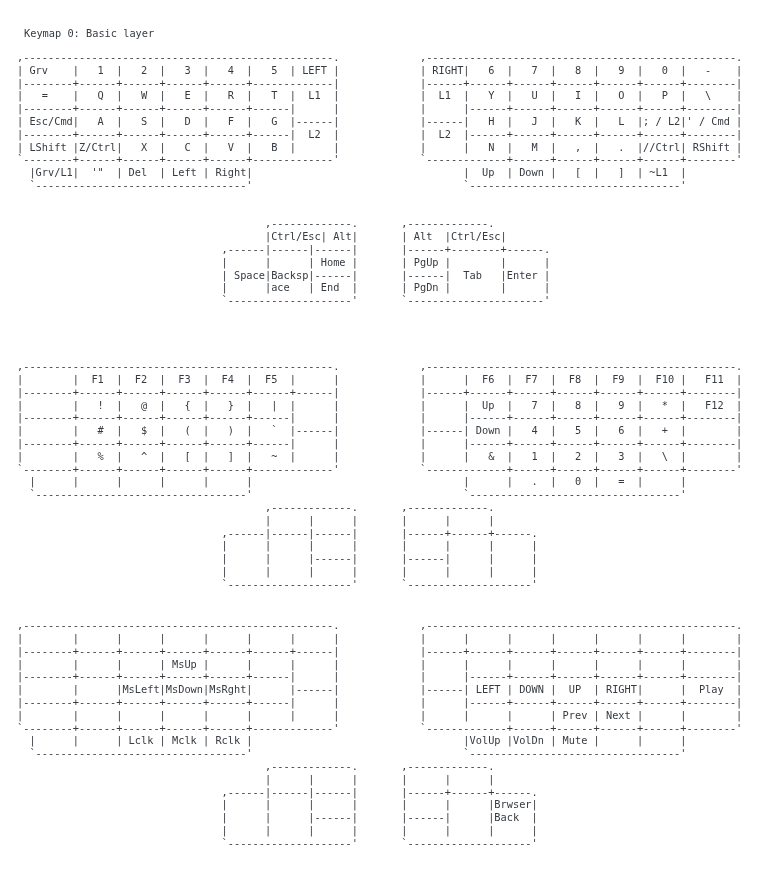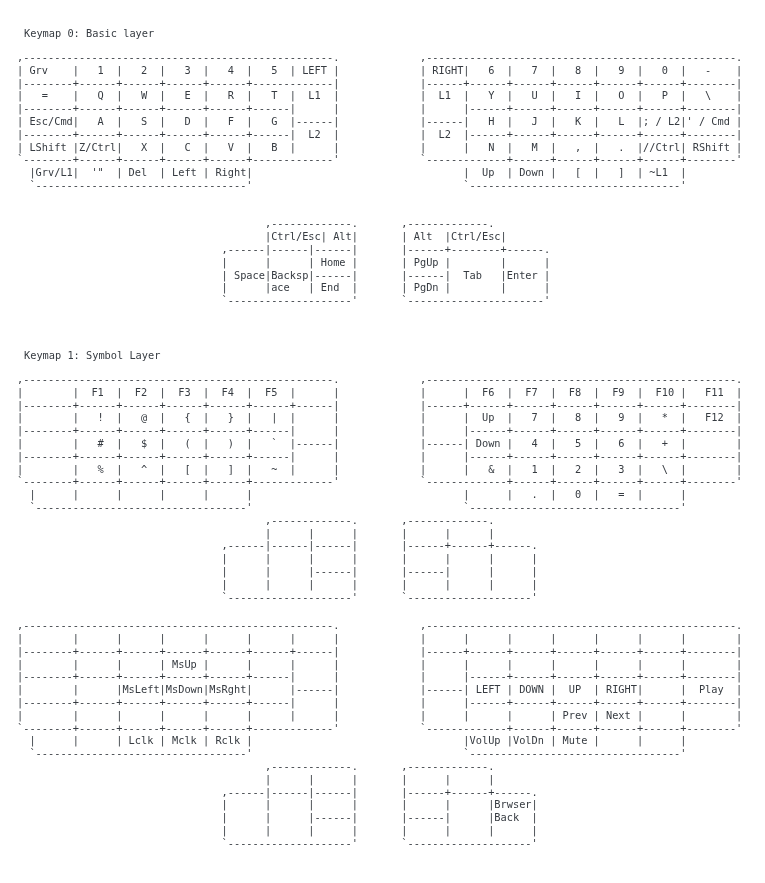--- a/index.html
+++ b/index.html
@@ -64,21 +64,20 @@
                                         ,-------------.       ,-------------.
                                         |Ctrl/Esc| Alt|       | Alt  |Ctrl/Esc|
                                  ,------|------|------|       |------+--------+------.
                                  |      |      | Home |       | PgUp |        |      |
                                  | Space|Backsp|------|       |------|  Tab   |Enter |
                                  |      |ace   | End  |       | PgDn |        |      |
                                  `--------------------'       `----------------------'</pre>
   </div>
 
   <div class="sec sec-1">
-    <pre class="title">Keymap 1: Symbol Layer</pre>
     <pre class="art">,--------------------------------------------------.             ,--------------------------------------------------.
 |        |  F1  |  F2  |  F3  |  F4  |  F5  |      |             |      |  F6  |  F7  |  F8  |  F9  |  F10 |   F11  |
 |--------+------+------+------+------+------+------|             |------+------+------+------+------+------+--------|
 |        |   !  |   @  |   {  |   }  |   |  |      |             |      |  Up  |   7  |   8  |   9  |   *  |   F12  |
 |--------+------+------+------+------+------|      |             |      |------+------+------+------+------+--------|
 |        |   #  |   $  |   (  |   )  |   `  |------|             |------| Down |   4  |   5  |   6  |   +  |        |
 |--------+------+------+------+------+------|      |             |      |------+------+------+------+------+--------|
 |        |   %  |   ^  |   [  |   ]  |   ~  |      |             |      |   &amp;  |   1  |   2  |   3  |   \  |        |
 `--------+------+------+------+------+-------------'             `-------------+------+------+------+------+--------'
   |      |      |      |      |      |                                  |      |   .  |   0  |   =  |      |

